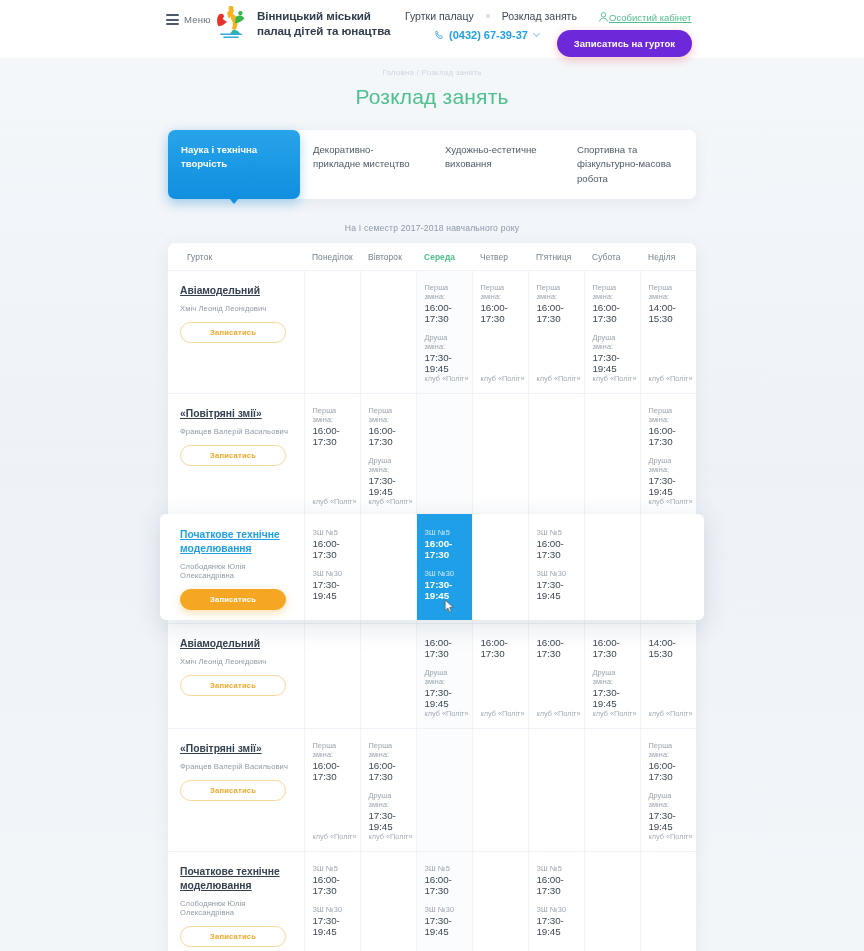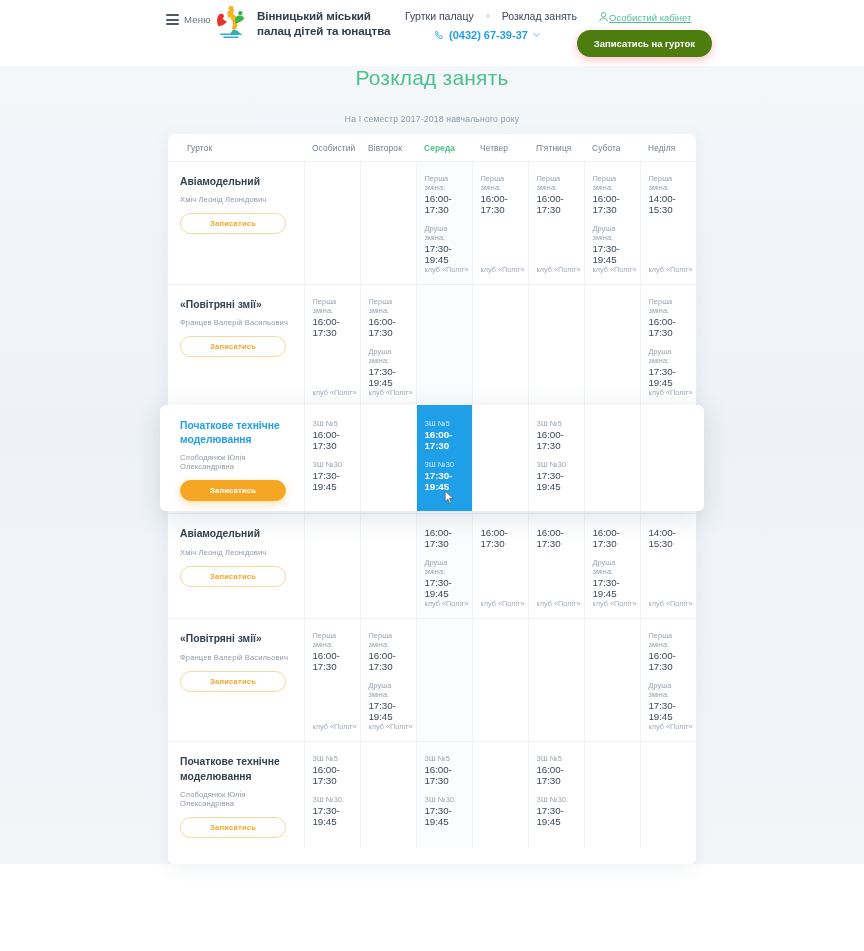--- a/index.html
+++ b/index.html
@@ -52,22 +52,22 @@
   .caret { border: solid #9fc7e0; border-width: 0 1px 1px 0; padding: 2px; transform: rotate(45deg); margin-left: 2px; position: relative; top:-2px;}
 
   .cabinet {
     position: absolute; left: 598px; top: 11px;
     display: flex; align-items: center; 
     color: #4fc08d; font-size: 9.5px; cursor: pointer;
   }
   .cabinet span.lbl { text-decoration: underline; }
 
   .btn-red {
-    position: absolute; right: 16px; top: 30px;
-    background: #4d7c0f; color: #fff;
+    position: absolute; right: 36px; top: 30px;
+    background: #6d28d9; color: #fff;
     font-size: 9.5px; font-weight: bold;
     padding: 8px 17px; border: none; border-radius: 16px;
     cursor: pointer; white-space: nowrap;
     box-shadow: 0 3px 10px rgba(238,43,52,.28);
   }
 
   
   .page {
     position: relative;
     background: linear-gradient(180deg,#f4f7fa 0%, #eef2f7 45%, #f3f6f9 100%);
@@ -151,21 +151,21 @@
     border-bottom: 1px solid #eef1f5;
     border-left: 1px solid #f1f4f7;
     padding: 12px 8px 10px;
     height: 84px;
     position: relative;
   }
   table.sched tbody td.name-cell { border-left: none; padding: 13px 10px 10px 12px; }
   table.sched tbody tr:last-child td { border-bottom: none; }
   td.day-today { background: #fbfcfd; }
 
-  .g-title { font-size: 10.3px; font-weight: bold; color: #34414f; line-height: 1.38; }
+  .g-title { font-size: 10.3px; font-weight: bold; color: #34414f; line-height: 1.38; text-decoration: underline; }
   .g-teacher { font-size: 7.6px; color: #909aa6; margin-top: 6px; letter-spacing: .1px; }
   .btn-enroll {
     display: inline-block; margin-top: 9px;
     font-size: 7.6px; font-weight: bold;
     color: #f0a82b; background: #fff;
     border: 1px solid #f6d79a; border-radius: 11px;
     padding: 5px 29px; cursor: pointer;
     letter-spacing: .2px;
   }
   .btn-enroll.filled {
@@ -265,42 +265,53 @@
         </svg>
       <span class="lbl">Особистий кабінет</span>
     </a>
 
     <button class="btn-red">Записатись на гурток</button>
   </div>
 </div>
 
 <div class="page">
 
+  <div class="breadcrumb">
+    <span>Головна</span>
+    <span>/</span>
+    <span>Розклад занять</span>
+  </div>
 
   <h1 class="page-title">Розклад занять</h1>
 
+  <div class="tabs">
+    <div class="tab active">Наука і технічна творчість</div>
+    <div class="tab">Декоративно-прикладне мистецтво</div>
+    <div class="tab">Художньо-естетичне виховання</div>
+    <div class="tab">Спортивна та фізкультурно-масова робота</div>
+  </div>
 
   <div class="term-line">На  I  семестр  2017-2018 навчального року</div>
 
   <div class="sched-wrap">
     <table class="sched">
       <colgroup>
         <col class="c-name">
           <col class="c-day">
           <col class="c-day">
           <col class="c-day">
         <col class="c-day">
           <col class="c-day">
           <col class="c-day">
           <col class="c-day">
       </colgroup>
       <thead>
         <tr>
           <th>Гурток</th>
-          <th class="col-day">Особистий</th>
+          <th class="col-day">Понеділок</th>
           <th class="col-day">Вівторок</th>
           <th class="col-day today">Середа</th>
           <th class="col-day">Четвер</th>
           <th class="col-day">П'ятниця</th>
           <th class="col-day">Субота</th>
           <th class="col-day">Неділя</th>
         </tr>
       </thead>
       <tbody id="sched-body">
           <tr>

